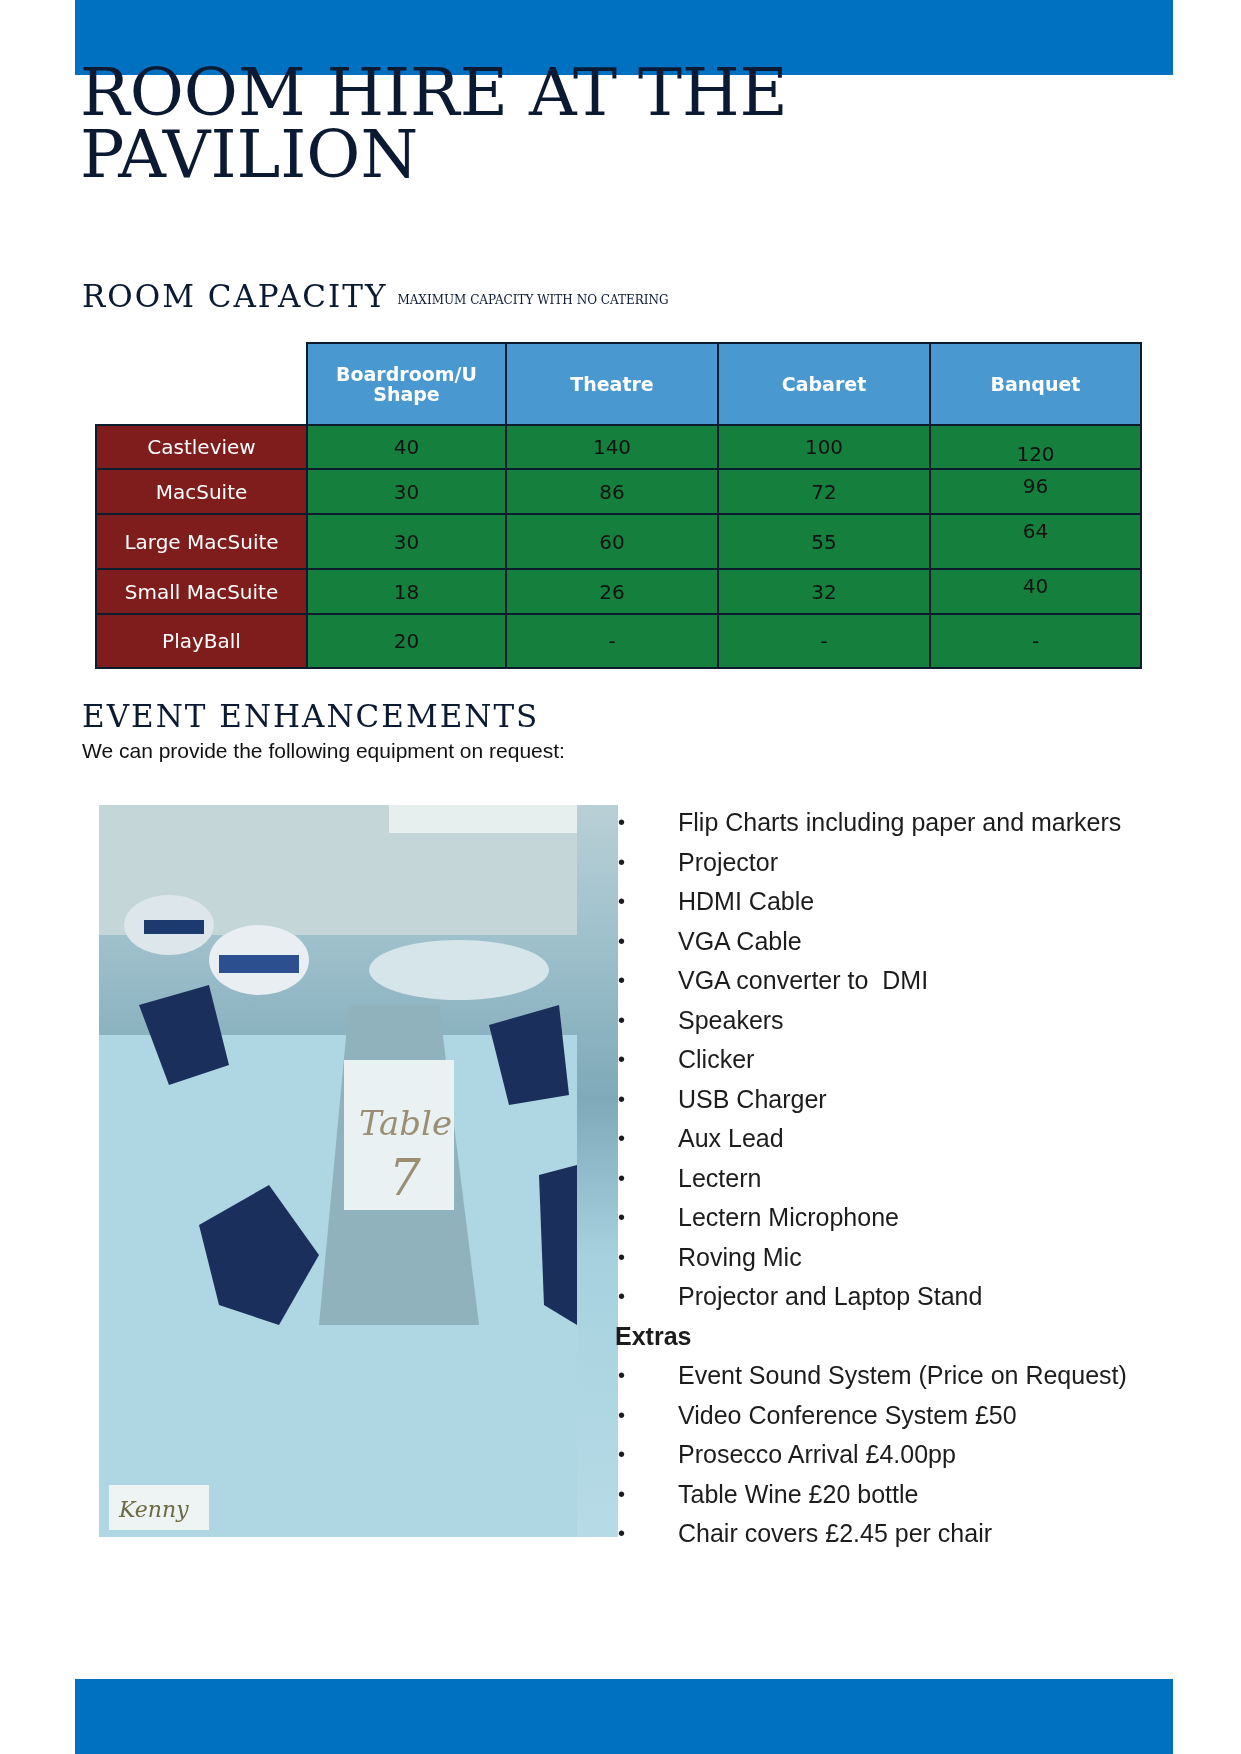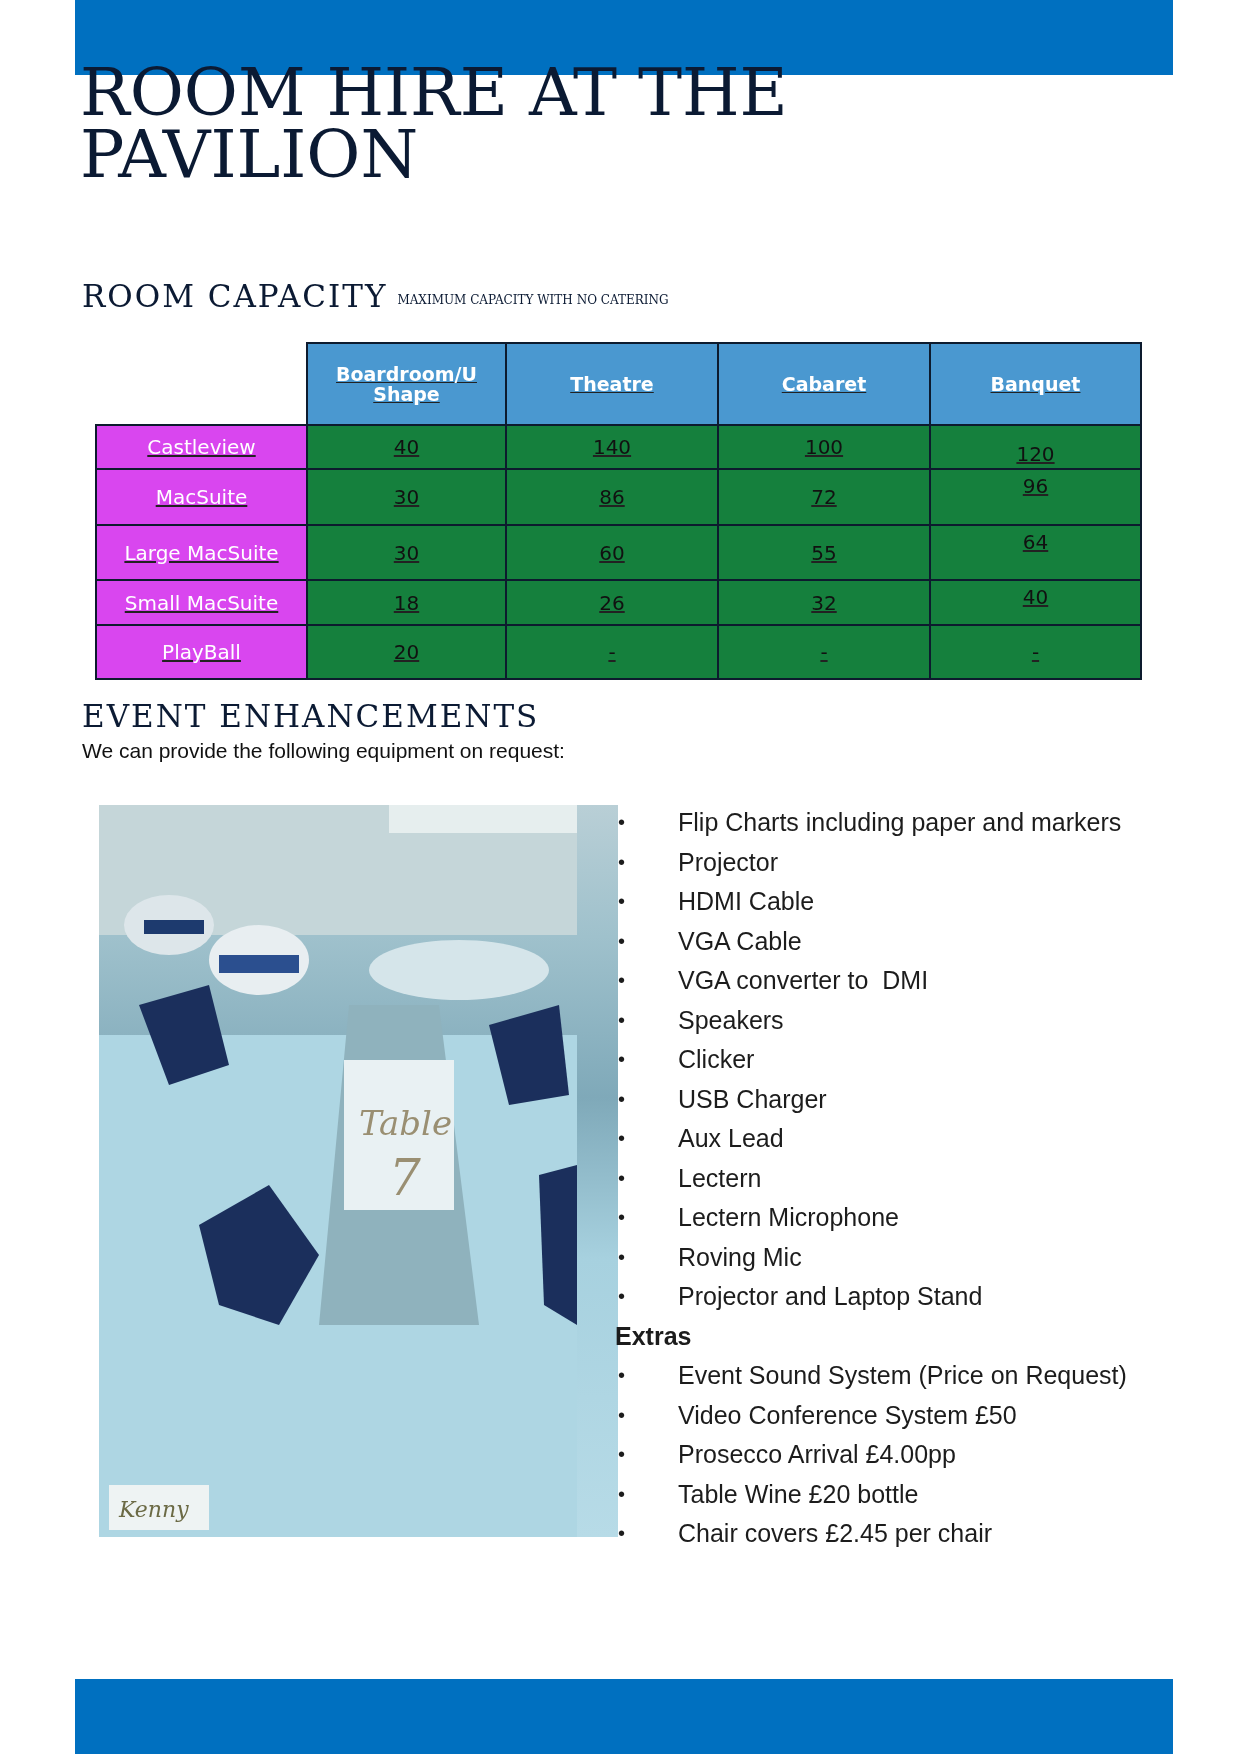--- a/index.html
+++ b/index.html
@@ -9,25 +9,25 @@
   .bar.top { top:0; height:75px; }
   .bar.bottom { top:1679px; height:75px; }
   .title { position:absolute; left:80px; top:62px; margin:0; font-family:"DejaVu Serif", serif;
            font-weight:normal; font-size:66px; line-height:62px; color:#0b1a33; letter-spacing:0px; }
   .section-head { position:absolute; left:82px; margin:0; font-family:"DejaVu Serif", serif;
                   font-weight:normal; color:#0b1a33; white-space:nowrap; }
   .h-cap { top:278px; font-size:31px; letter-spacing:2px; }
   .h-cap .sub { font-size:12px; letter-spacing:0; margin-left:10px; vertical-align:3px;margin-top:44px; }
   .h-enh { top:698px; font-size:31px; letter-spacing:2px; }
   .intro { position:absolute; left:82px; top:739px; font-size:21px; color:#111; font-family:"Liberation Sans", sans-serif; }
-  table.cap { position:absolute; left:95px; top:342px; border-collapse:collapse; font-family:"DejaVu Sans", sans-serif;text-decoration:underline; }
+  table.cap { position:absolute; left:95px; top:342px; border-collapse:collapse; font-family:"DejaVu Sans", sans-serif; }
   table.cap th, table.cap td { border:2px solid #0d1b2e; text-align:center; padding:0; }
   table.cap thead th { background:#4a98d0; color:#fff; font-weight:bold; font-size:19px; line-height:20px; height:80px; }
   table.cap thead th.blank { background:transparent; border:none; border-bottom:2px solid #0d1b2e; }
-  table.cap tbody th { background:#d946ef; color:#fff; font-weight:normal; font-size:20px; width:209px;margin-top:28px; }
+  table.cap tbody th { background:#7f1d1d; color:#fff; font-weight:normal; font-size:20px; width:209px;margin-top:28px; }
   table.cap tbody td { background:#15803d; color:#111; font-size:20px; }
   .col-b { width:197px; } .col-t { width:210px; } .col-c { width:210px;margin-left:43px; } .col-q { width:209px; }
   .photo { position:absolute; left:99px; top:805px; width:519px; height:732px; overflow:hidden;
            background:linear-gradient(180deg,#b9cfd6 0%,#9fc1cc 18%,#7fa9b9 40%,#a7d1df 62%,#b7dbe7 100%); }
   .list { position:absolute; left:615px; top:803px; margin:0; padding:0; list-style:none;
           font-family:"Liberation Sans", sans-serif; font-size:25px; color:#1c1c1c; }
   .list li { height:39.5px; line-height:39.5px; position:relative; padding-left:63px; white-space:nowrap; }
   .list li .bullet { position:absolute; left:3px; font-size:20px; }
   .list .extras-head { padding-left:0; font-weight:bold; }
 </style>
@@ -56,21 +56,21 @@
     </tr>
   </thead>
   <tbody>
     <tr style="height:44px">
       <th>Castleview</th>
       <td>40</td>
       <td>140</td>
       <td>100</td>
       <td style="vertical-align:top;padding-top:16px">120</td>
     </tr>
-    <tr style="height:56px">
+    <tr style="height:45px">
       <th>MacSuite</th>
       <td>30</td>
       <td>86</td>
       <td>72</td>
       <td style="vertical-align:top;padding-top:4px">96</td>
     </tr>
     <tr style="height:55px">
       <th>Large MacSuite</th>
       <td>30</td>
       <td>60</td>

